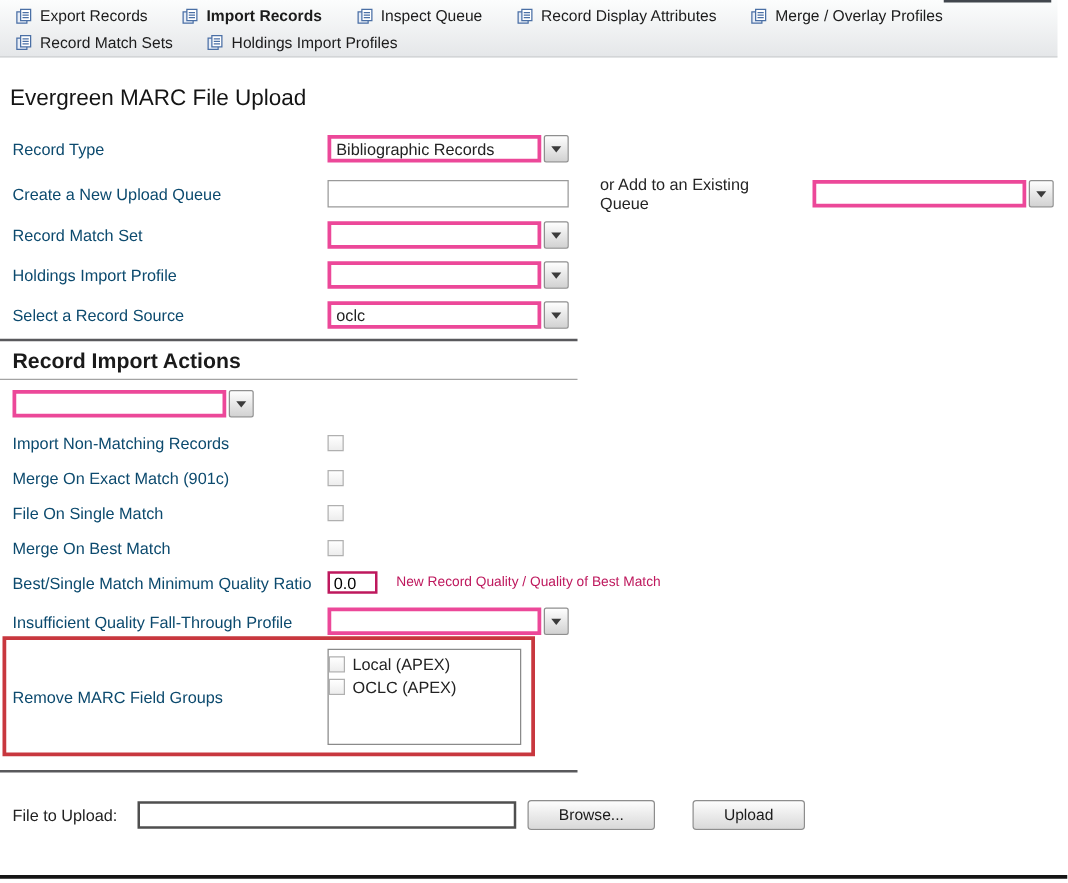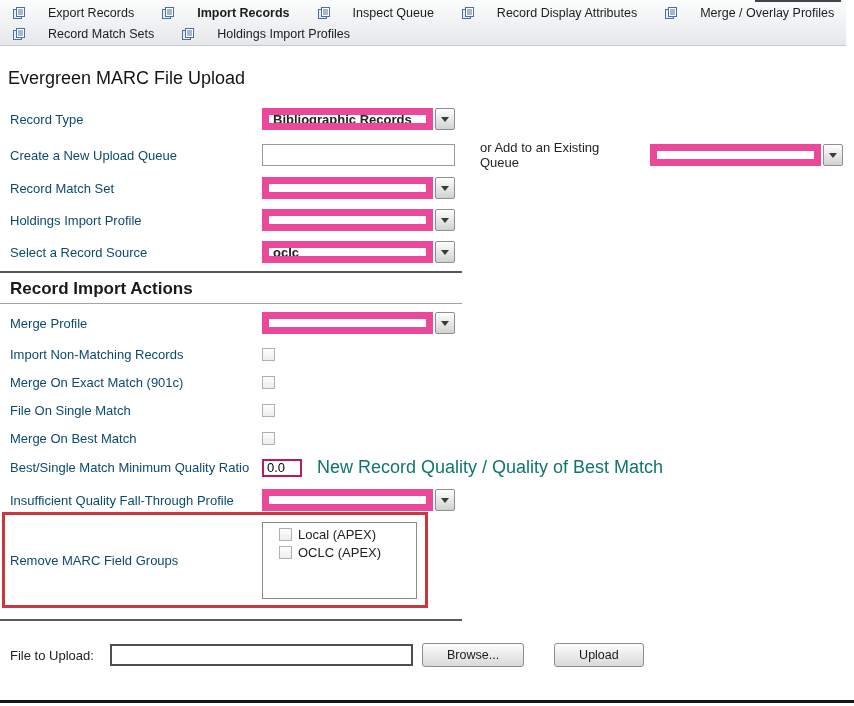--- a/index.html
+++ b/index.html
@@ -10,35 +10,35 @@
   }
   
   .toolbar {
     position:relative; width:846px; height:45px;
     background:linear-gradient(#fcfdfd, #e5e7e9);
     border-bottom:1px solid #c6c9cc;
   }
   .top-right-edge { position:absolute; top:0; right:5px; width:86px; height:2px; background:#41464d; }
   .tb-row { display:flex; align-items:center; padding-left:12px; height:21px; }
   .tb-row1 { padding-top:2px; }
-  .tb-item { display:inline-flex; align-items:center; gap:22px; margin-right:27px;
+  .tb-item { display:inline-flex; align-items:center; gap:6px; margin-right:27px;
              font-size:12.5px; color:#1c1c1c; cursor:pointer; white-space:nowrap; }
   .tb-item.active { font-weight:bold; }
   .tb-icon { width:14px; height:14px; flex:0 0 14px; }
   
   h1.page-title { font-size:18px; font-weight:400; color:#141414; margin:22px 0 0 8px; }
   
   .form { padding-left:10px; margin-top:19px; }
   .row { display:flex; align-items:center; margin-bottom:10px; }
   .lbl { flex:0 0 252px; max-width:252px; padding-right:12px; box-sizing:border-box;
          font-size:13px; color:#0c4a6e; line-height:15px; }
   .combo { display:flex; width:193px; height:22px; box-sizing:border-box; cursor:default; }
-  .combo .val { flex:1; border:7px solid #ec4899; background:#fff; font-size:13px;
+  .combo .val { flex:1; border:3px solid #ec4899; background:#fff; font-size:13px;
                 padding:0 4px; display:flex; align-items:center; box-sizing:border-box;
-                overflow:hidden; white-space:nowrap;font-weight:bold; }
+                overflow:hidden; white-space:nowrap; }
   .combo .btn { width:20px; margin-left:2px; border:1px solid #8f8f8f; border-radius:2px;
                 background:linear-gradient(#fefefe,#d2d2d2);
                 display:flex; align-items:center; justify-content:center; box-sizing:border-box; }
   .arrow { width:0; height:0; border-left:4px solid transparent;
            border-right:4px solid transparent; border-top:5px solid #3b3b3b; }
   .txt { height:22px; box-sizing:border-box; border:1px solid #9a9a9a; width:193px;
          font-size:13px; padding:0 4px; font-family:inherit; }
   .row-queue { height:30px; margin-bottom:7px; }
   .or-text { width:122px; margin-left:25px; font-size:13px; line-height:15px; color:#242424; }
   .combo-wide { margin-left:48px; }
@@ -46,27 +46,27 @@
         background:linear-gradient(#ffffff,#ededed); flex:0 0 13px; }
   .cb-row { height:18px; }
   .hr-dark { height:2px; background:#59595c; width:462px; margin-left:-10px; }
   .hr-light { height:1px; background:#a3a3a3; width:462px; margin-left:-10px; margin-top:4px; }
   .hr-top { margin-top:8px; }
   .section-h { font-size:17px; font-weight:bold; color:#1a1a1a; margin-top:6px; }
   .row-merge { margin-top:8px; margin-bottom:11px; }
   .row-quality { margin-bottom:11px; align-items:center; }
   .qty-input { width:40px; height:18px; box-sizing:border-box; border:2px solid #be185d;
                font-size:13px; padding:0 3px; font-family:inherit; }
-  .qty-hint { margin-left:15px; font-size:18px; color:#0f766e; }
+  .qty-hint { margin-left:15px; font-size:11px; color:#be185d; }
   .row-fall { margin-bottom:1px; }
   
   .hl-box { border:3px solid #c8373e; margin-left:-8px; width:415px; padding:6px 0 6px 5px;
             height:78px; display:flex; align-items:center; }
   .listbox { width:155px; height:77px; border:1px solid #8a8a8a; background:#fff;
-             box-sizing:border-box; padding:3px 0 0 16px; overflow:hidden; }
+             box-sizing:border-box; padding:3px 0 0 0; overflow:hidden; }
   .lb-item { display:flex; align-items:center; gap:6px; height:18px; font-size:13px; }
   .hr-after-hl { margin-top:11px; }
   
   .file-row { display:flex; align-items:center; margin-top:22px; }
   .file-lbl { flex:0 0 100px; font-size:13px; }
   .file-input { width:303px; height:22px; box-sizing:border-box; border:2px solid #4f4f4f;
                 font-size:13px; padding:0 4px; font-family:inherit; }
   .btn-push { margin-left:9px; height:24px; padding:0 24px; font-size:12.5px;
               font-family:inherit; color:#1b1b1b; border:1px solid #8d8d8d; border-radius:3px;
               background:linear-gradient(#fdfdfd,#d9d9d9); cursor:pointer; }
@@ -208,21 +208,20 @@
           <span class="arrow"></span>
         </span>
     </span>
   </div>
 
   <div class="hr-dark hr-top"></div>
   <div class="section-h">Record Import Actions</div>
   <div class="hr-light"></div>
 
   <div class="row row-merge">
-    <span class="lbl">Merge Profile</span>
     <span class="combo">
       <span class="val"></span>
       <span class="btn">
           <span class="arrow"></span>
         </span>
     </span>
   </div>
 
   <div class="row cb-row">
     <span class="lbl">Import Non-Matching Records</span>

